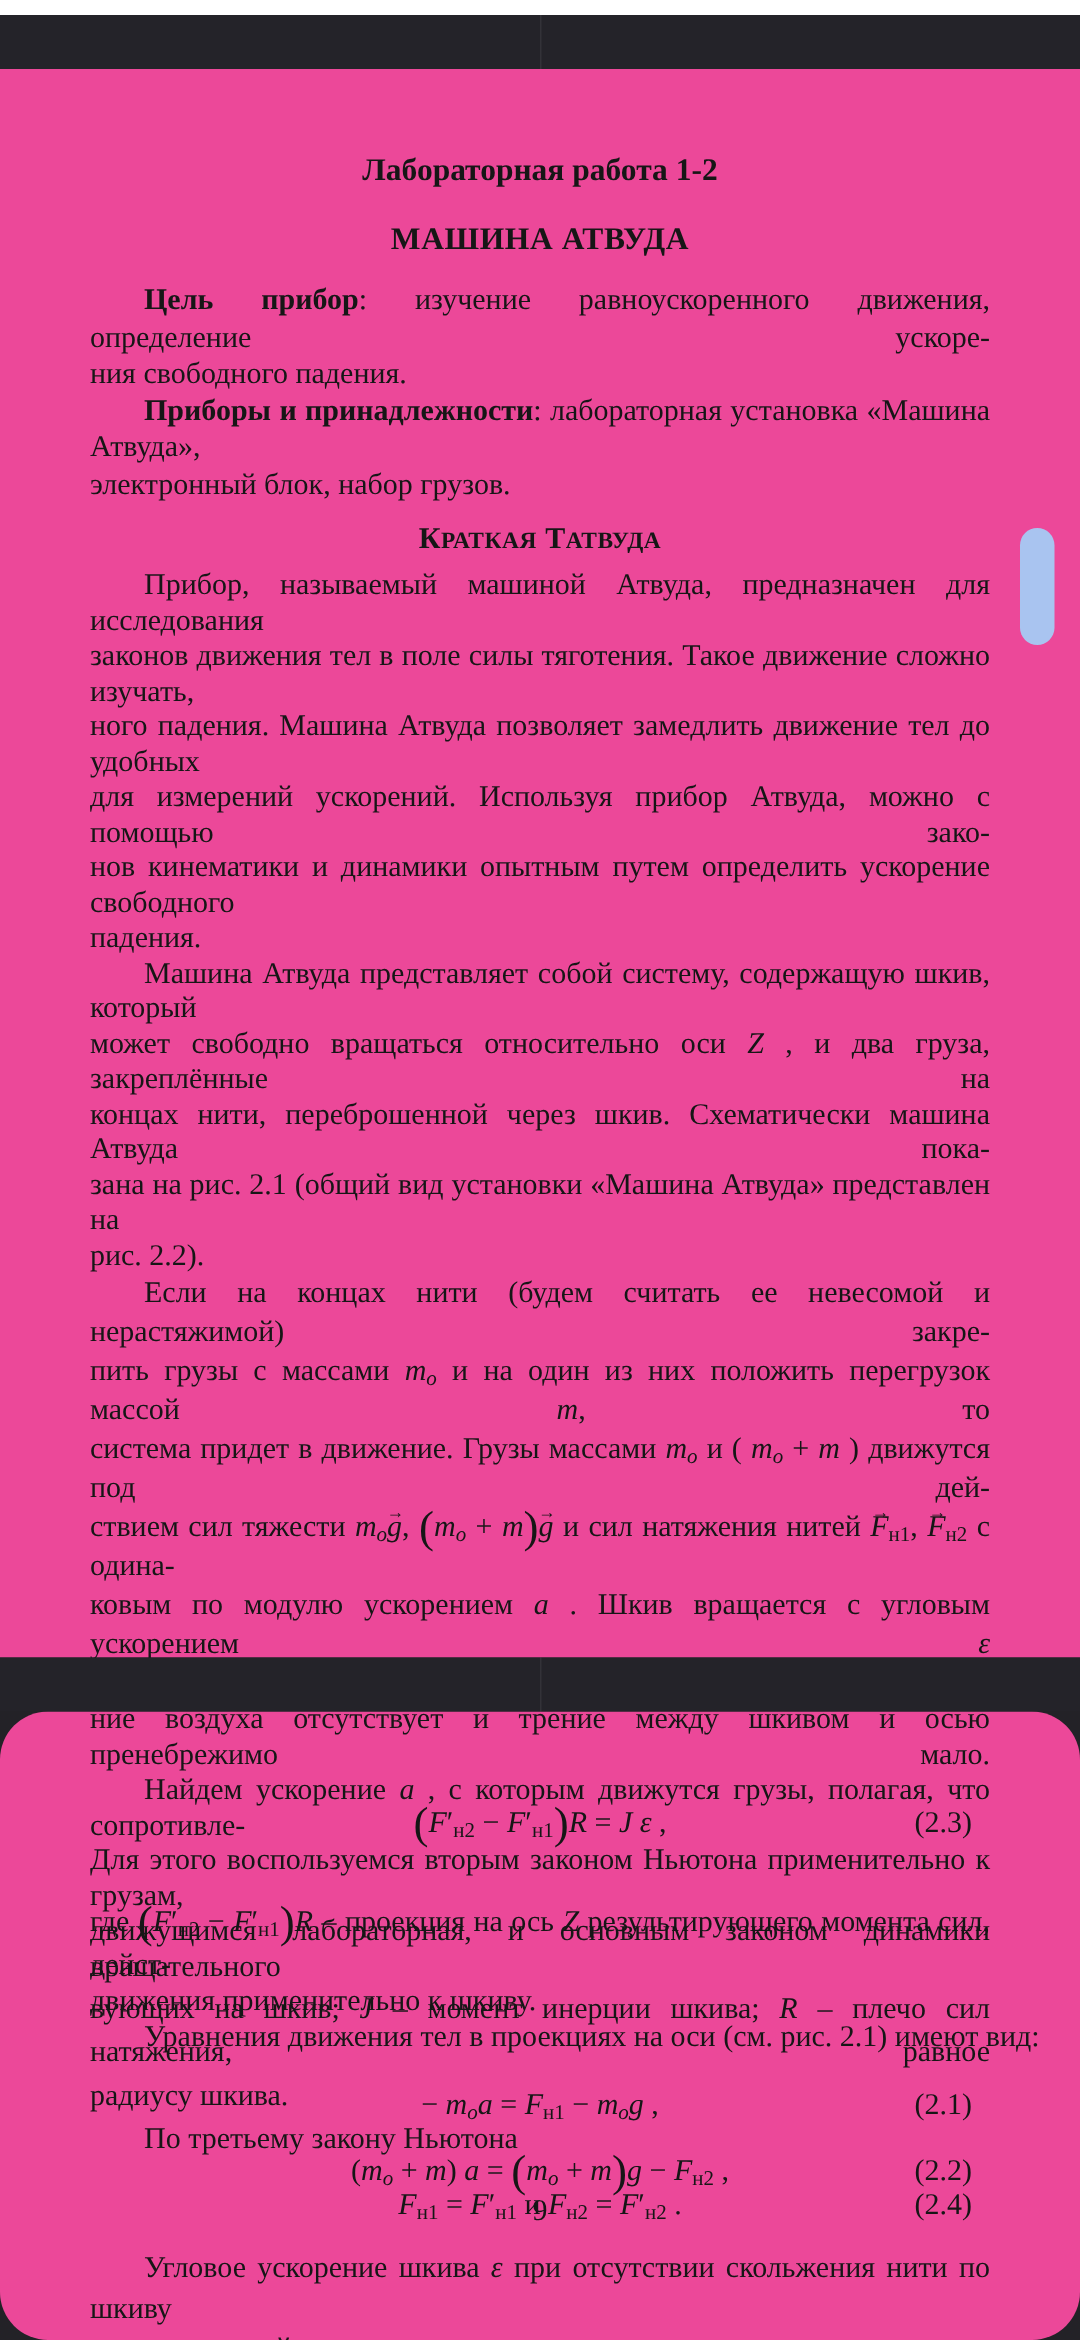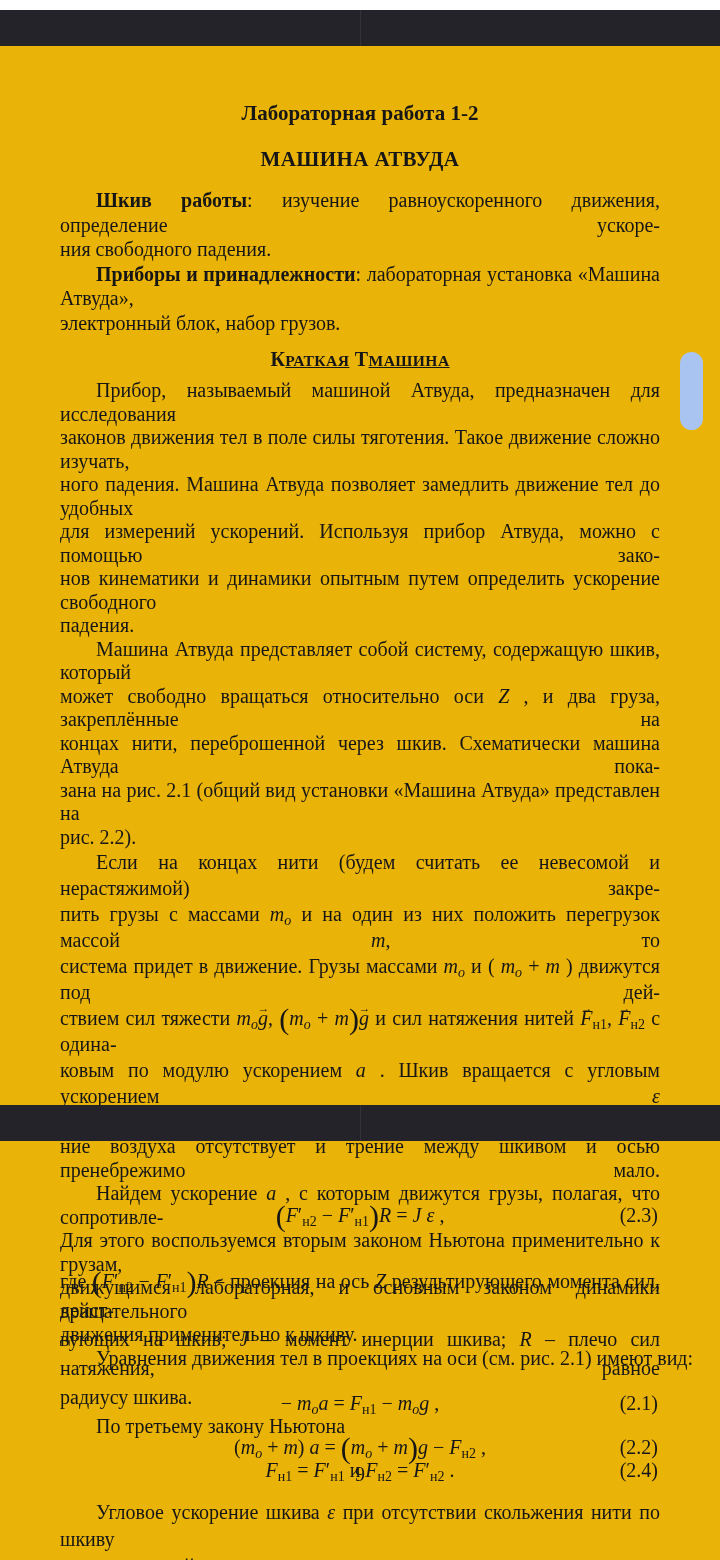--- a/index.html
+++ b/index.html
@@ -10,30 +10,30 @@
     color: #161616;
   }
   .screen { position: relative; width: 720px; height: 1560px; }
   .page-sliver { height: 10px; background: #ffffff; }
   .gap { height: 36px; background: #242329; position: relative; }
   .gap::after {
     content: ""; position: absolute; left: 50%; top: 0; width: 1px; height: 100%;
     background: rgba(255,255,255,0.07);
   }
   .page {
-    background: #eab308; box-sizing: border-box;
+    background: #ec4899; box-sizing: border-box;
     padding: 0 60px; display: flex; flex-direction: column;
   }
   .page-9 { height: 1059px; padding-top: 54px; padding-bottom: 26px; }
-  .page-10 { height: 419px; overflow: hidden; }
+  .page-10 { height: 419px; overflow: hidden; border-radius: 32px; }
 
   .title { text-align: center; font-weight: bold; font-size: 21px; line-height: 26px; }
   .t2 { margin-top: 20px; letter-spacing: 0.4px; }
   .heading { text-align: center; font-weight: bold; font-size: 20px; line-height: 24px; margin-top: 12px; letter-spacing: 0.4px; }
-  .heading .sc { font-size: 0.78em; text-decoration: underline; }
+  .heading .sc { font-size: 0.78em; }
 
   .para { margin: 0; }
   .para-a { margin-top: 16px; }
   .line { font-size: 20px; line-height: 23.5px; white-space: nowrap; }
   .line.just { white-space: normal; text-align: justify; text-align-last: justify; }
   .line.ind { text-indent: 36px; }
   .para.math .line { line-height: 26px; }
   .para-a .line { line-height: 24.5px; }
   .theory { margin-top: 6px; }
   .p10 .line { line-height: 29px; }
@@ -49,46 +49,46 @@
   .bp { font-size: 1.5em; vertical-align: -0.14em; line-height: 0; font-weight: 400; }
 
   .eq { position: relative; text-align: center; font-size: 20px; line-height: 30px; }
   .eq-1 { margin-top: 18px; }
   .eq-2 { margin-top: 14px; }
   .eq-3 { margin-top: 56px; line-height: 36px; }
   .eq-4 { margin-top: 14px; }
   .g-para { margin-top: 34px; }
   .u-para { margin-top: 14px; }
   .eq-num {
-    position: absolute; right: 2px; top: 50%; transform: translateY(-50%);
+    position: absolute; right: 12px; top: 50%; transform: translateY(-50%);
     font-size: 20px; font-style: normal;
   }
   .pagenum { margin-top: auto; text-align: center; font-size: 20px; line-height: 24px; }
 
   .scroll-thumb {
     position: absolute; right: 17px; top: 352px; width: 23px; height: 78px;
     border-radius: 12px; background: #a9c4f0;
   }
 </style>
 </head>
 <body>
 
 <div class="screen">
   <div class="page-sliver"></div>
   <div class="gap"></div>
   <section class="page page-9">
       <div class="title">Лабораторная работа 1-2</div>
       <div class="title t2">МАШИНА АТВУДА</div>
       <div class="para para-a">
-        <div class="line ind just"><b>Шкив работы</b>: изучение равноускоренного движения, определение ускоре-</div>
+        <div class="line ind just"><b>Цель прибор</b>: изучение равноускоренного движения, определение ускоре-</div>
         <div class="line">ния свободного падения.</div>
         <div class="line ind just"><b>Приборы и принадлежности</b>: лабораторная установка «Машина Атвуда»,</div>
         <div class="line">электронный блок, набор грузов.</div>
       </div>
-      <div class="heading">К<span class="sc">РАТКАЯ</span> Т<span class="sc">МАШИНА</span></div>
+      <div class="heading">К<span class="sc">РАТКАЯ</span> Т<span class="sc">АТВУДА</span></div>
       <div class="para theory">
         <div class="line ind just">Прибор, называемый машиной Атвуда, предназначен для исследования</div>
         <div class="line just">законов движения тел в поле силы тяготения. Такое движение сложно изучать,</div>
         <div class="line just">ного падения. Машина Атвуда позволяет замедлить движение тел до удобных</div>
         <div class="line just">для измерений ускорений. Используя прибор Атвуда, можно с помощью зако-</div>
         <div class="line just">нов кинематики и динамики опытным путем определить ускорение свободного</div>
         <div class="line">падения.</div>
       </div>
       <div class="para">
         <div class="line ind just">Машина Атвуда представляет собой систему, содержащую шкив, который</div>

